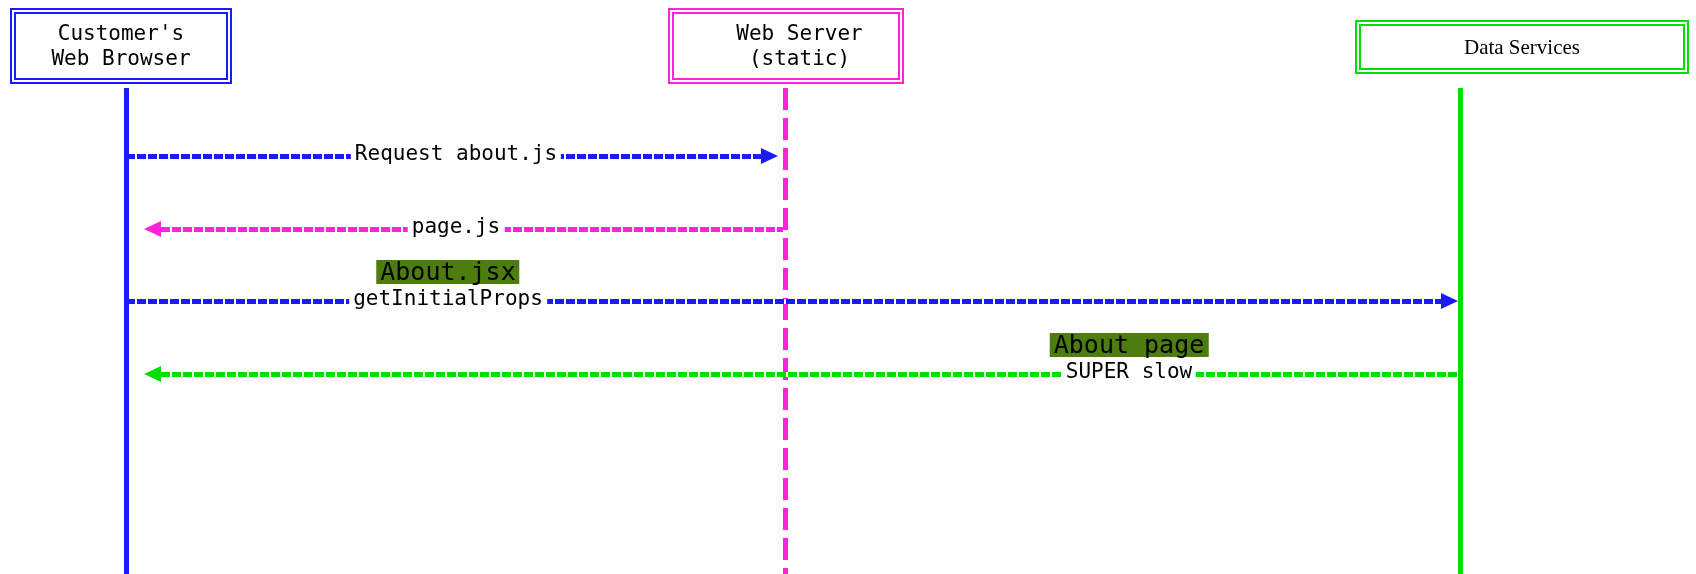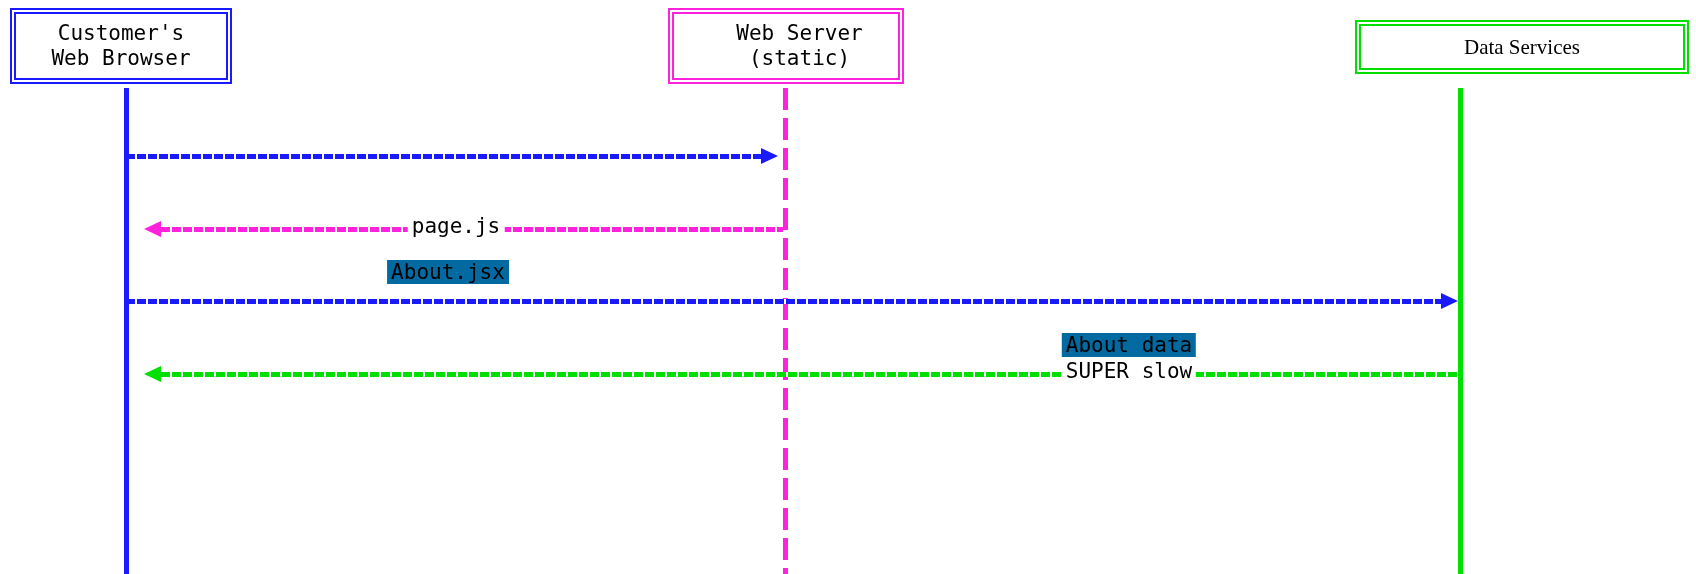--- a/index.html
+++ b/index.html
@@ -92,23 +92,23 @@
     padding:0 4px;
     font-size:21px;
     line-height:24px;
     color:#000000;
     white-space:pre;
     transform:translateX(-50%);
   }
   .msg .upper-label{
     position:absolute;
     top:-30px;
-    background:#0369a1;
+    background:#4d7c0f;
     padding:0 4px;
-    font-size:21px;
+    font-size:25px;
     line-height:24px;
     color:#000000;
     white-space:pre;
     transform:translateX(-50%);
   }
 
   
   .note{
     position:absolute;
     font-size:21px;
@@ -136,35 +136,37 @@
     <div class="label">Data Services</div>
   </div>
 
   <div class="lifeline blue" style="left:124px;top:88px;height:486px;"></div>
   <div class="lifeline magenta" style="left:783px;top:88px;height:486px;"></div>
   <div class="lifeline green" style="left:1458px;top:88px;height:486px;"></div>
 
   <div class="msg" style="left:126px;top:145px;width:657px;">
     <div class="seg blue" style="left:0px;width:635px;"></div>
     <div class="head right c-blue" style="left:635px;"></div>
+    <div class="inline-label" style="left:330px;">Request about.js</div>
   </div>
 
   <div class="msg" style="left:126px;top:218px;width:657px;">
     <div class="head left c-magenta" style="left:18px;"></div>
     <div class="seg magenta" style="left:35px;width:622px;"></div>
     <div class="inline-label" style="left:330px;">page.js</div>
   </div>
 
   <div class="msg" style="left:126px;top:290px;width:1332px;">
     <div class="seg blue" style="left:0px;width:1315px;"></div>
     <div class="head right c-blue" style="left:1315px;"></div>
     <div class="upper-label" style="left:322px;">About.jsx</div>
+    <div class="inline-label" style="left:322px;">getInitialProps</div>
   </div>
 
   <div class="msg" style="left:126px;top:363px;width:1332px;">
     <div class="head left c-green" style="left:18px;"></div>
     <div class="seg green" style="left:35px;width:1297px;"></div>
-    <div class="upper-label" style="left:1003px;">About data</div>
+    <div class="upper-label" style="left:1003px;">About page</div>
     <div class="inline-label" style="left:1003px;">SUPER slow</div>
   </div>
 
 
 </div>
 
 </body></html>

